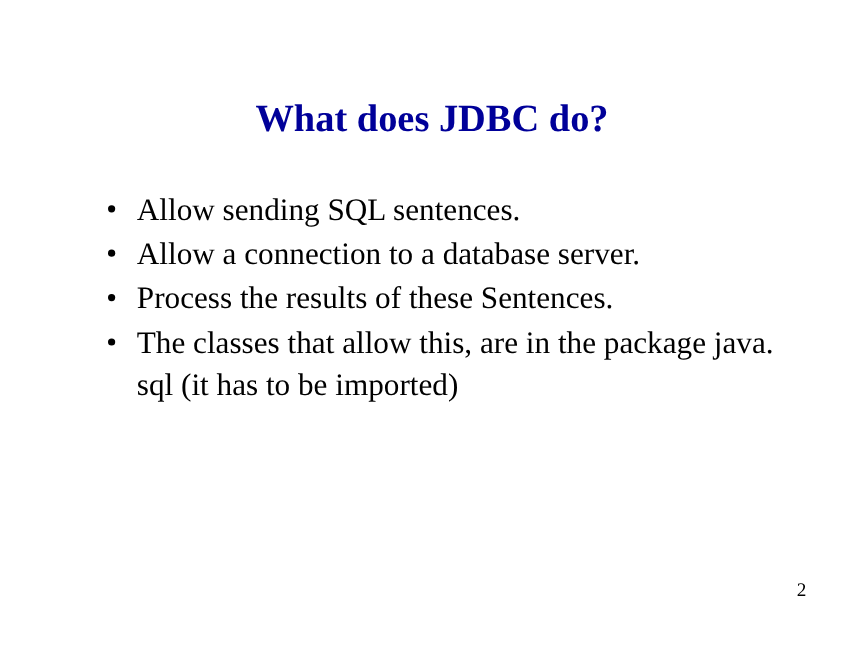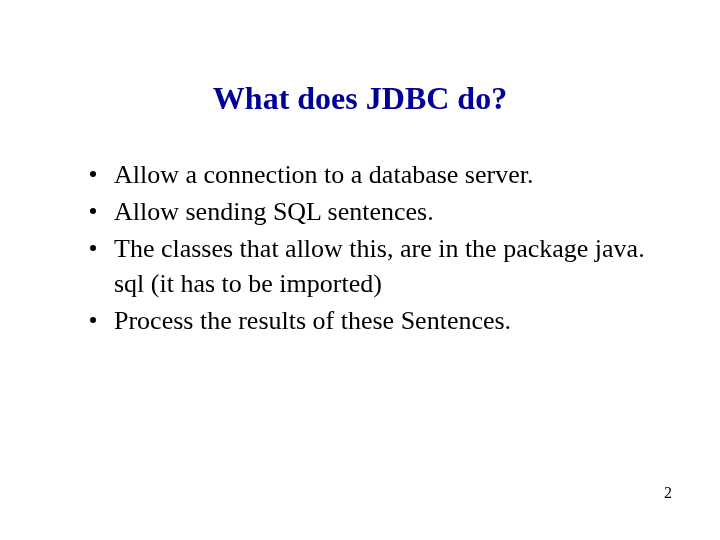--- a/index.html
+++ b/index.html
@@ -58,29 +58,29 @@
     }
   </style>
 </head>
 <body>
 
 <div class="slide">
   <h1 class="title">What does JDBC do?</h1>
   <ul class="bullets">
     <li class="bullet-item">
       <span class="bullet-dot"></span>
+      <span>Allow sending SQL sentences.</span>
+    </li>
+    <li class="bullet-item">
+      <span class="bullet-dot"></span>
       <span>Allow a connection to a database server.</span>
     </li>
     <li class="bullet-item">
       <span class="bullet-dot"></span>
-      <span>Allow sending SQL sentences.</span>
+      <span>Process the results of these Sentences.</span>
     </li>
     <li class="bullet-item">
       <span class="bullet-dot"></span>
       <span>The classes that allow this, are in the package java. sql (it has to be imported)</span>
-    </li>
-    <li class="bullet-item">
-      <span class="bullet-dot"></span>
-      <span>Process the results of these Sentences.</span>
     </li>
   </ul>
   <div class="page-number">2</div>
 </div>
 
 </body></html>

